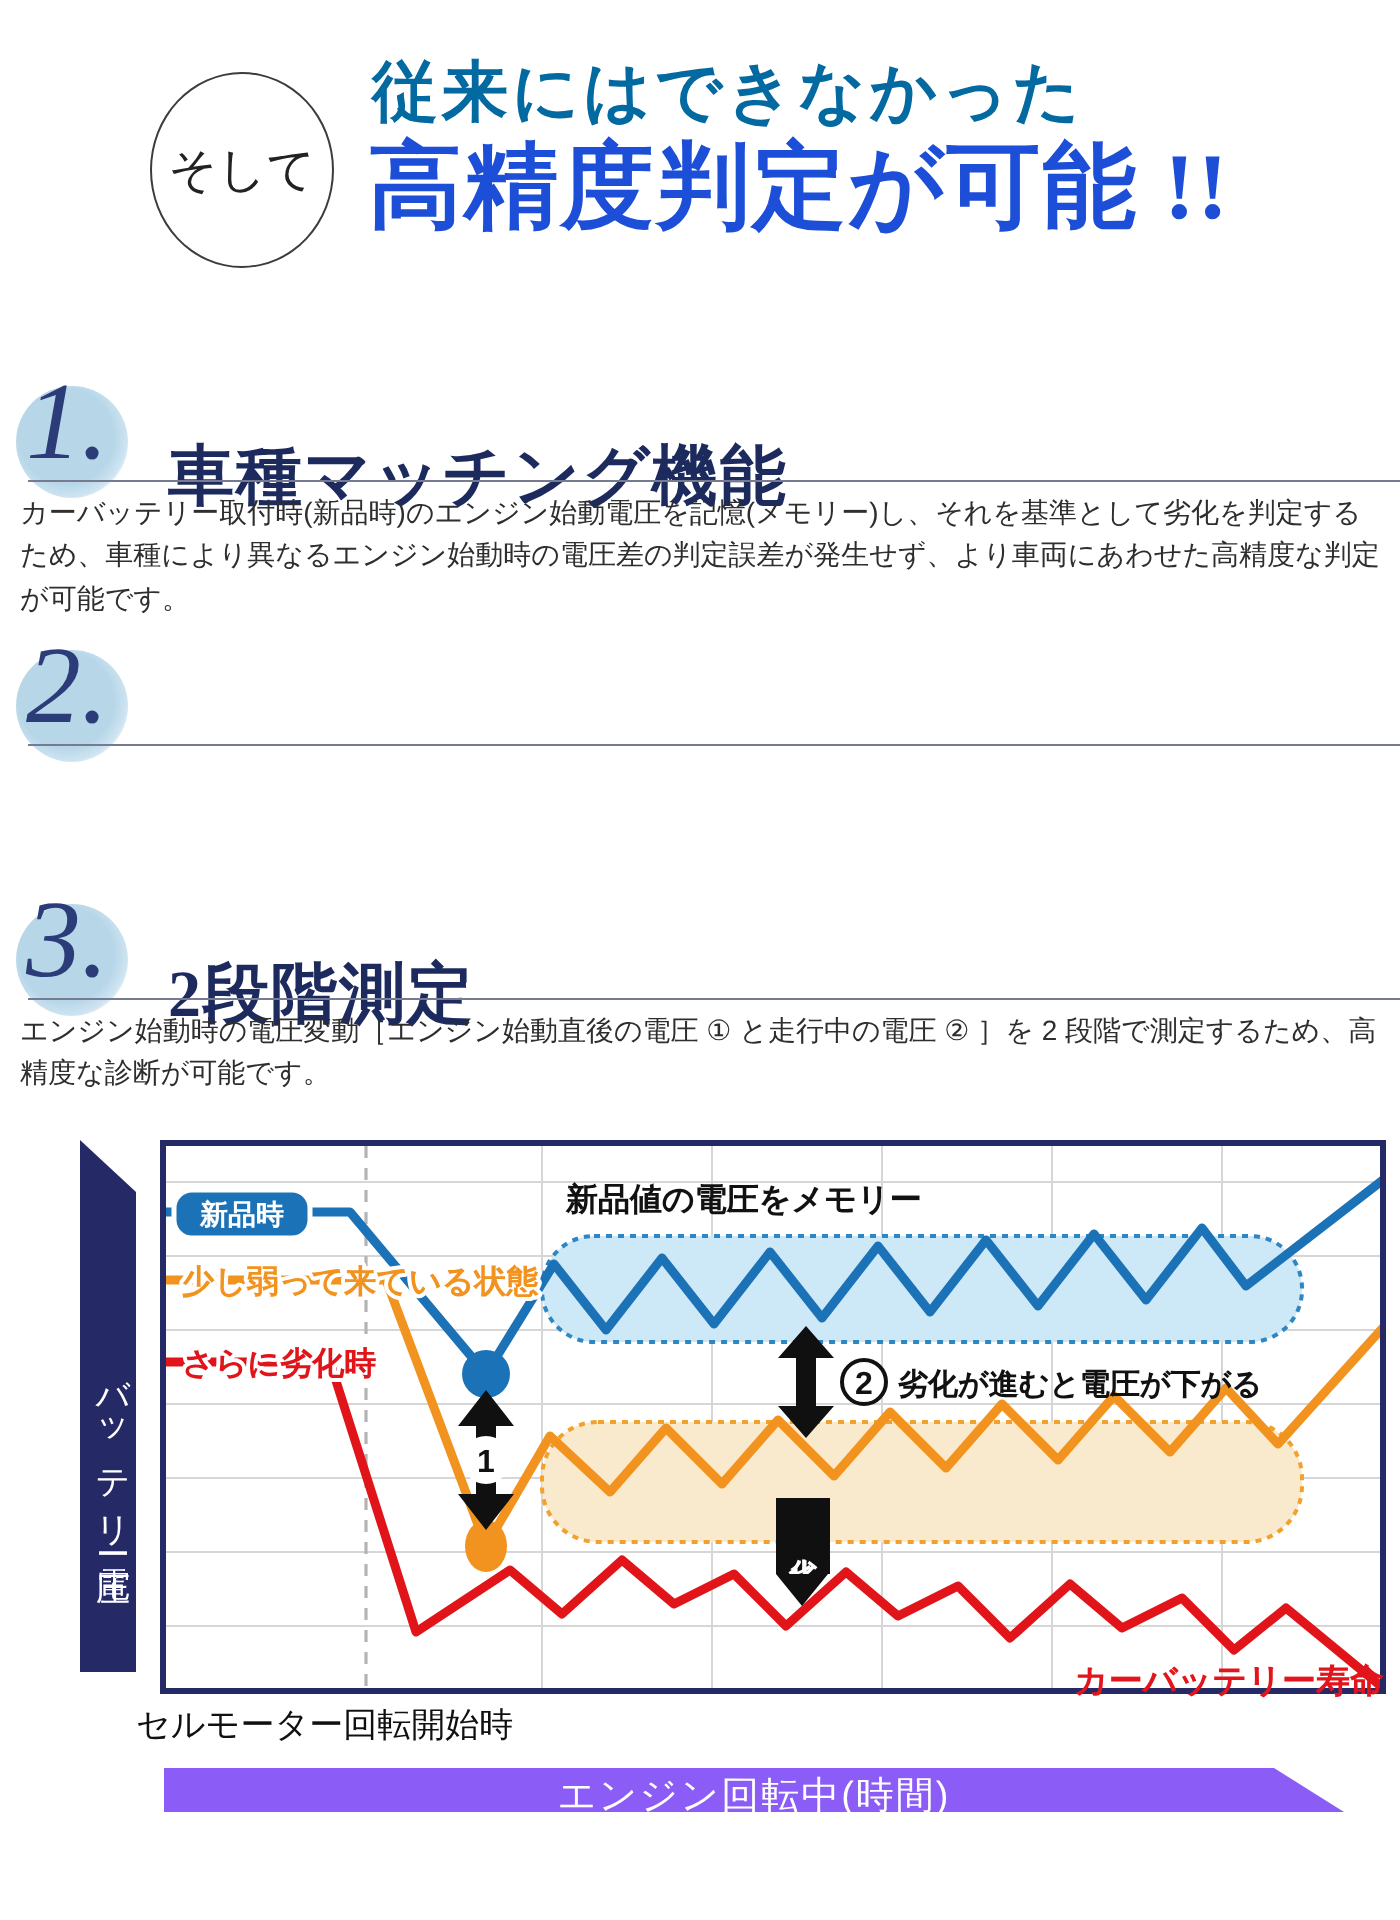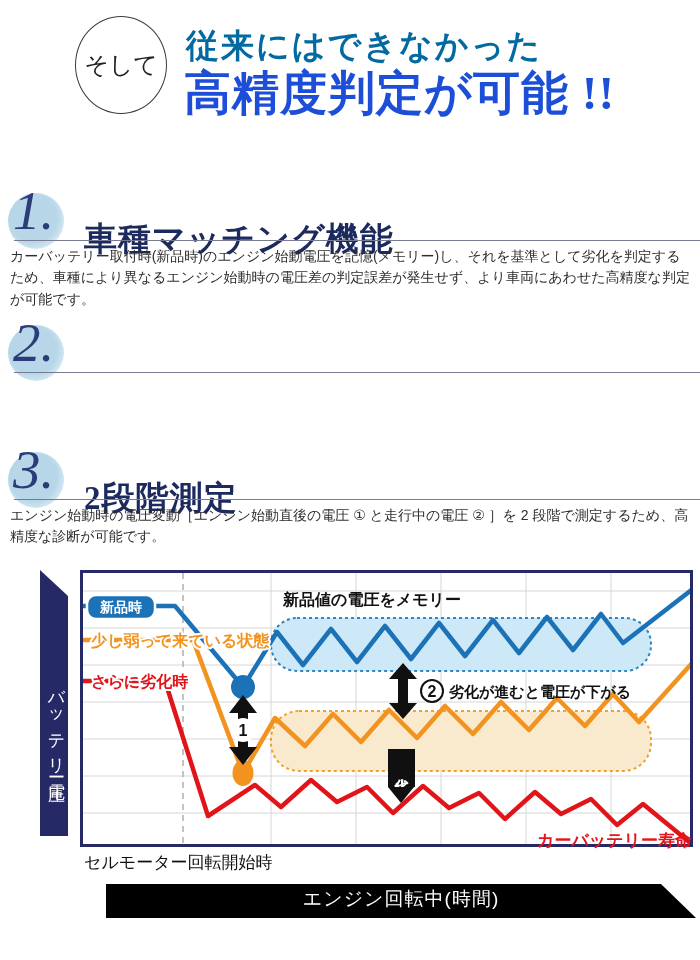--- a/index.html
+++ b/index.html
@@ -3,21 +3,21 @@
 <meta charset="utf-8">
 <style>
   html,body{margin:0;padding:0;background:#f2f2f2;}
   .page{
     position:relative;width:700px;height:960px;background:#ffffff;
     margin:0 auto;overflow:hidden;
     font-family:"Liberation Sans","DejaVu Sans",sans-serif;
   }
   
   .ensou{
-    position:absolute;left:75px;top:16px;width:90px;height:96px;
+    position:absolute;left:75px;top:36px;width:90px;height:96px;
     border:1.6px solid #3c3c3c;border-radius:50%;
     display:flex;align-items:center;justify-content:center;
     font-family:"Liberation Serif","DejaVu Serif",serif;
     font-size:24px;color:#222;
   }
   .h-line1{
     position:absolute;left:186px;top:24px;
     font-family:"Liberation Serif","DejaVu Serif",serif;
     font-size:33px;font-weight:600;color:#0369a1;letter-spacing:2px;
   }
@@ -79,27 +79,27 @@
     position:absolute;left:305px;top:176px;width:27px;height:38px;
     background:#101010;color:#ffffff;
     writing-mode:vertical-rl;text-orientation:upright;
     font-size:14px;font-weight:bold;line-height:27px;text-align:center;
   }
   .deterio-arrow{
     position:absolute;left:305px;top:214px;width:0;height:0;
     border-left:13px solid transparent;border-right:13px solid transparent;
     border-top:16px solid #101010;
   }
-  .xstart{position:absolute;left:84px;top:851px;font-size:17px;color:#101010;}
+  .xstart{position:absolute;left:68px;top:851px;font-size:17px;color:#101010;}
   .xend{position:absolute;right:8px;top:829px;font-size:17px;font-weight:bold;color:#e3151c;}
   .xbanner{
-    position:absolute;left:82px;top:884px;width:590px;height:34px;
-    background:#000000;
+    position:absolute;left:82px;top:884px;width:590px;height:22px;
+    background:#8b5cf6;
     clip-path:polygon(0 0,555px 0,100% 100%,0 100%);
-    color:#ffffff;font-size:19px;text-align:center;line-height:30px;letter-spacing:1px;margin-left:24px;
+    color:#ffffff;font-size:19px;text-align:center;line-height:30px;letter-spacing:1px;
   }
 </style>
 </head>
 <body>
 
 <div class="page">
 
   <div class="ensou">
     <span>そして</span>
   </div>

